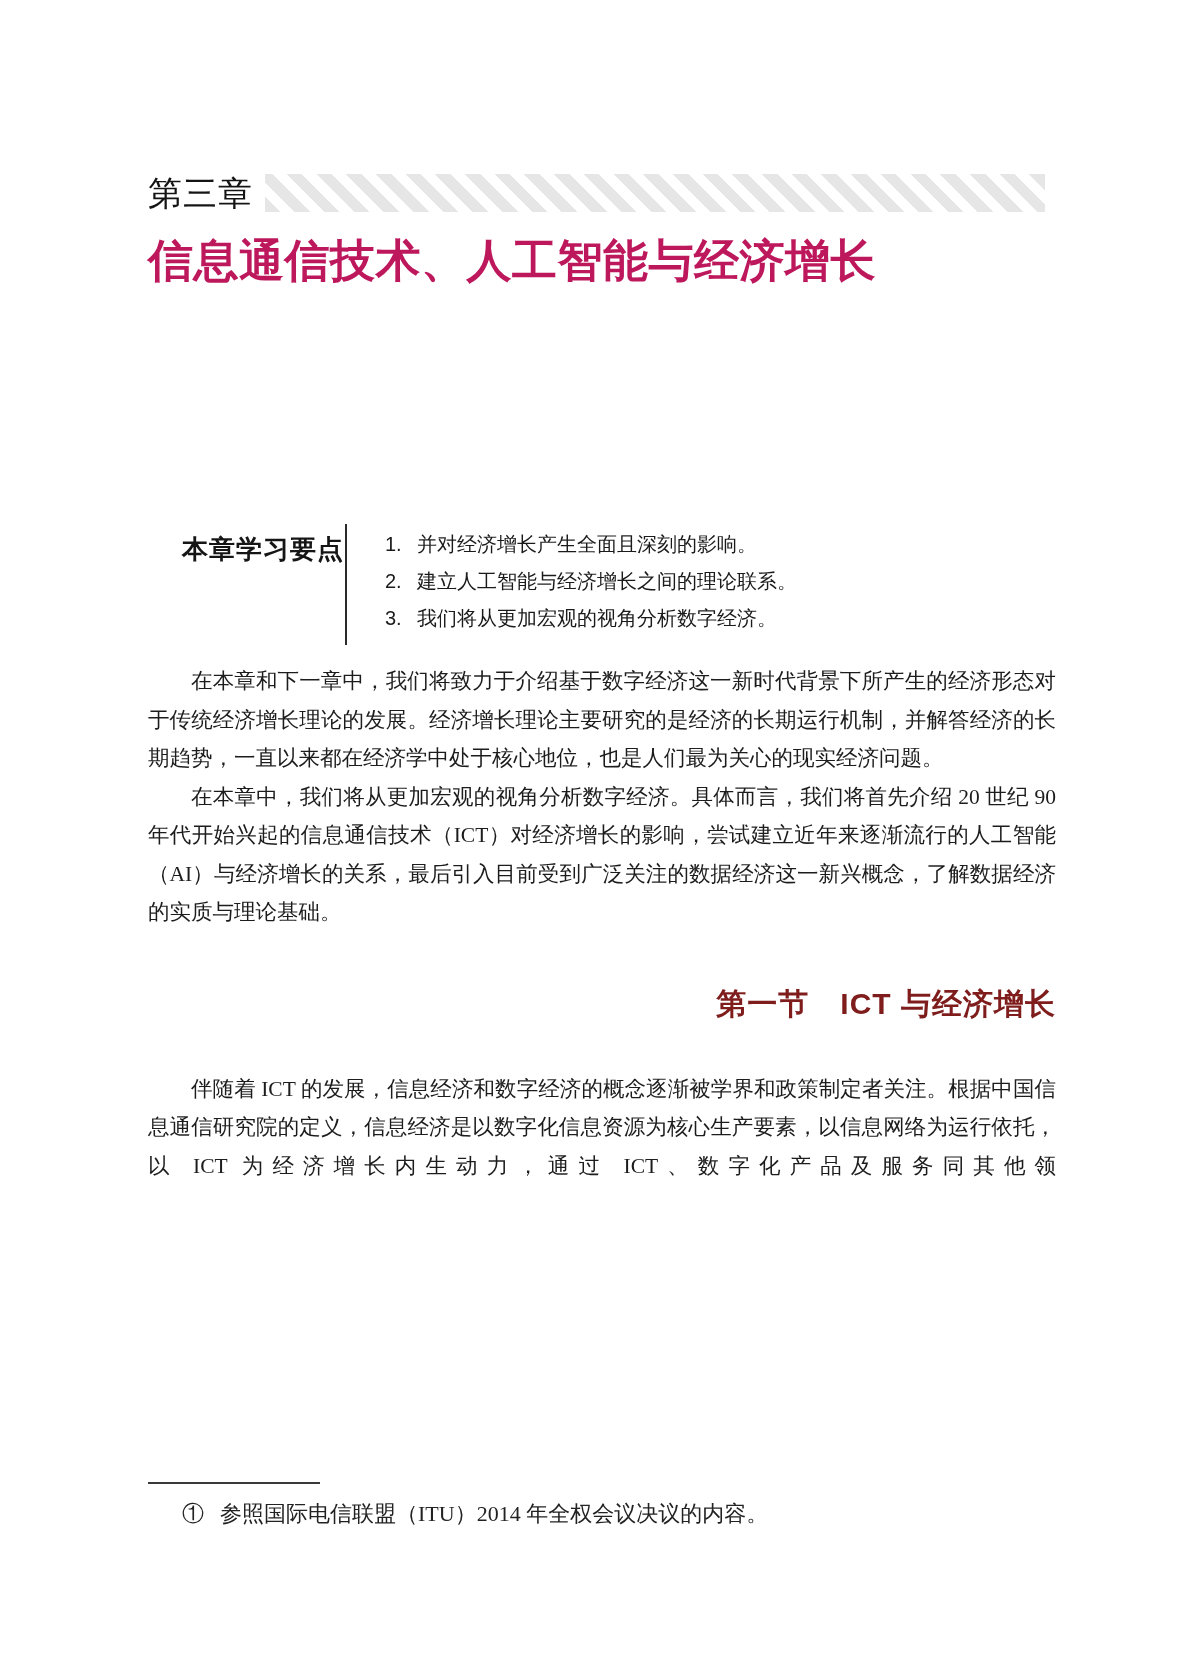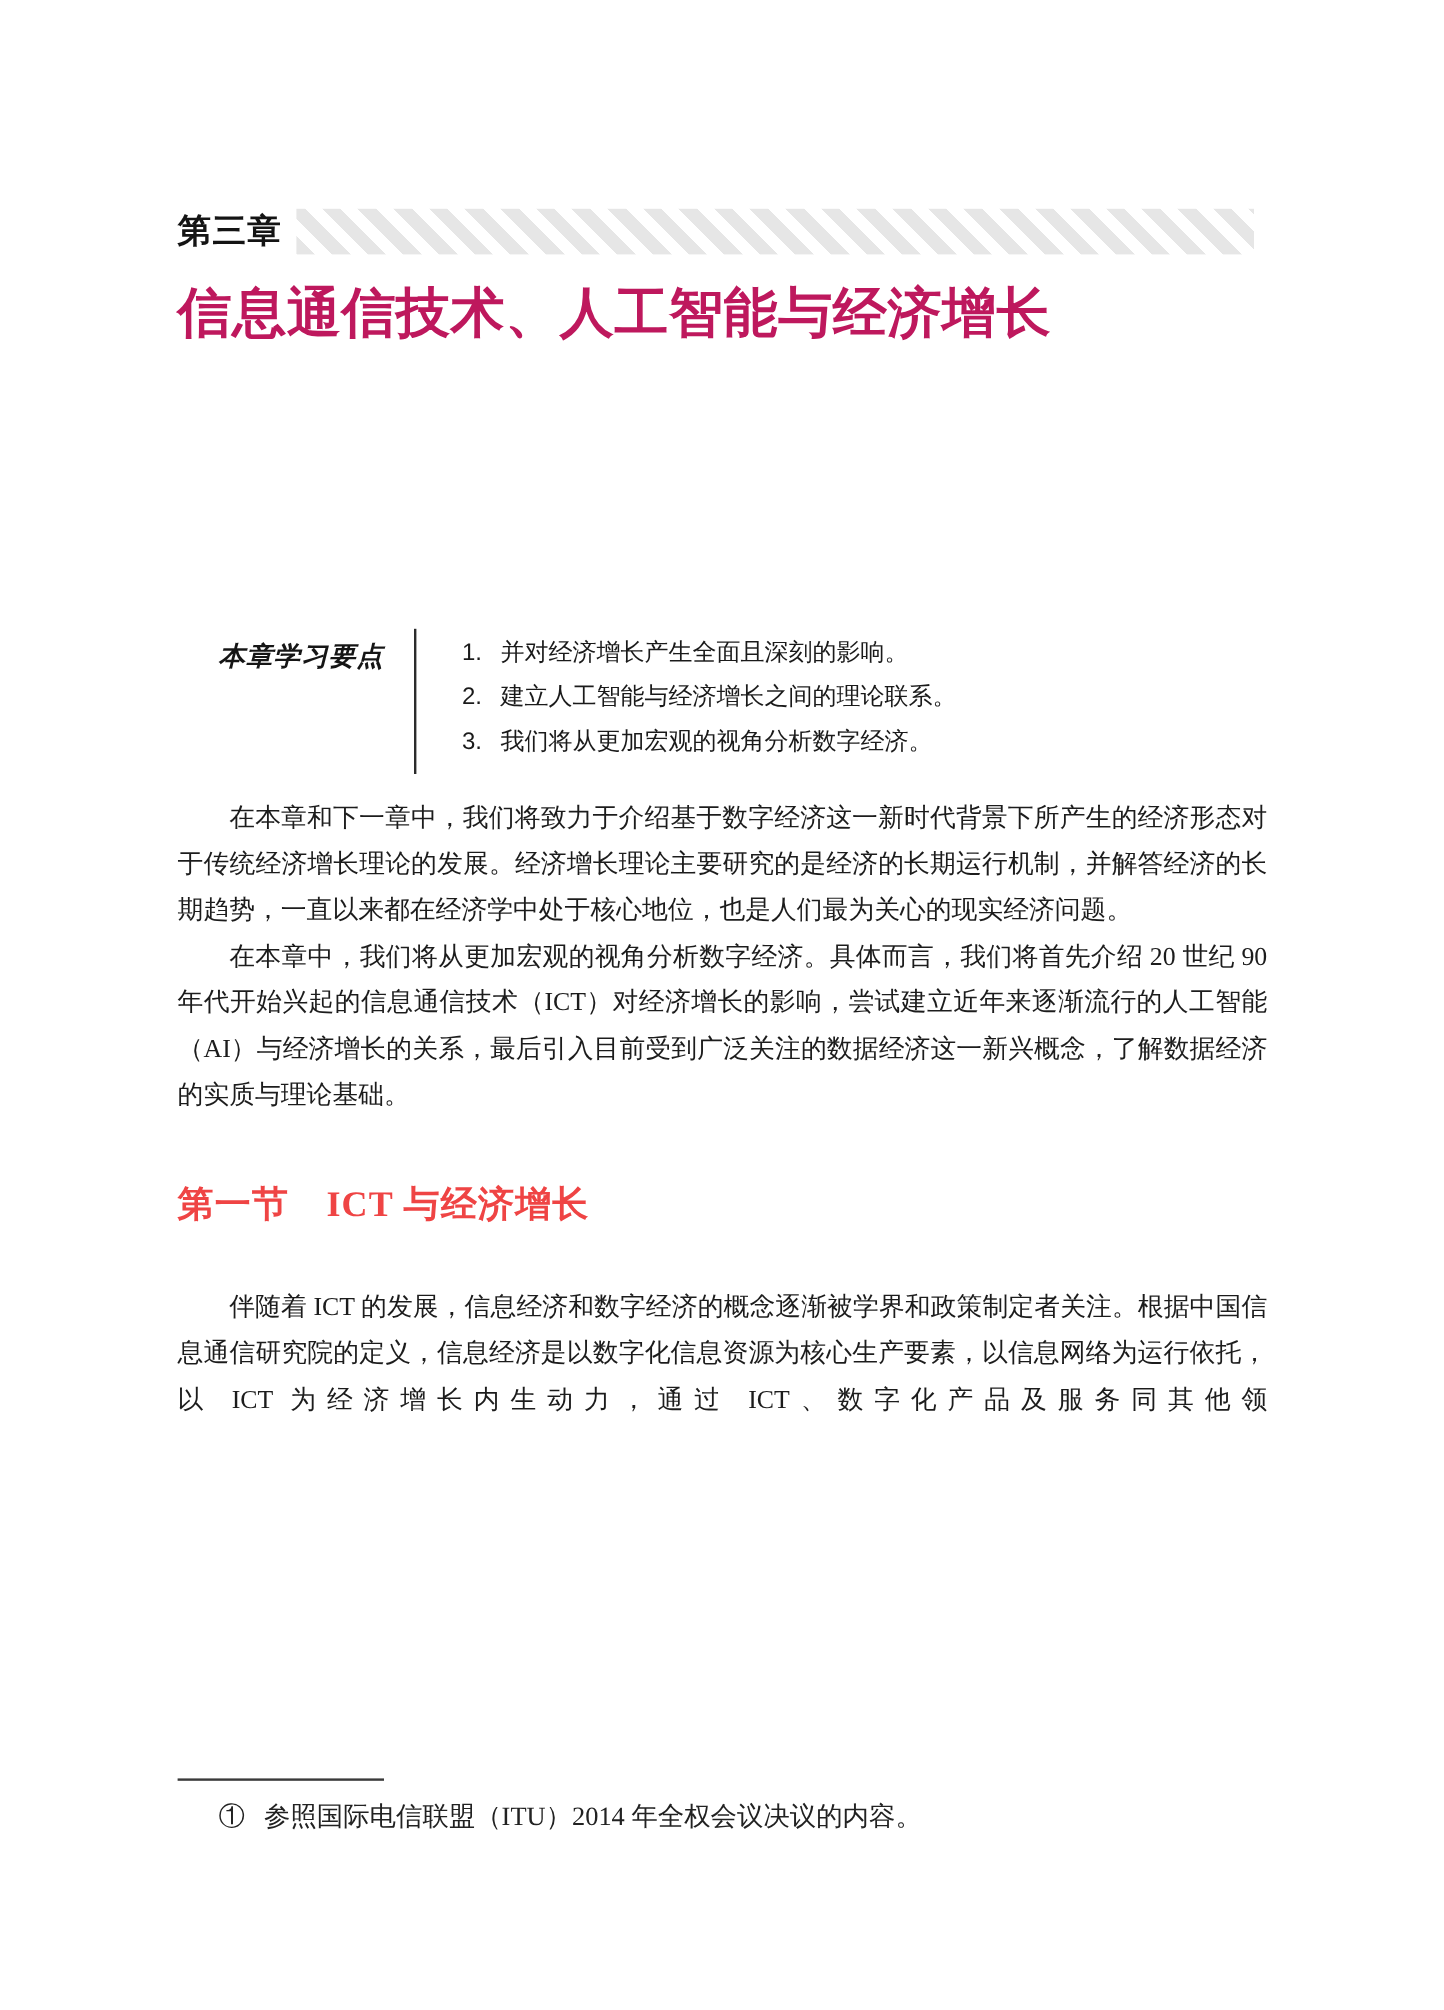--- a/index.html
+++ b/index.html
@@ -12,21 +12,21 @@
   }
   .page { position: absolute; inset: 0; background: #fff; }
 
   
   .chapter-banner {
     position: absolute; left: 148px; top: 174px; width: 897px; height: 38px;
     display: flex; align-items: center; gap: 12px;
   }
   .chapter-label {
     font-family: "Liberation Sans", "DejaVu Sans", sans-serif;
-    font-weight: bold; font-size: 28px; line-height: 38px;
+    font-weight: normal; font-size: 34px; line-height: 38px;
     color: #141414; letter-spacing: 1px; white-space: nowrap;
   }
   .banner-stripes {
     flex: 1; height: 38px;
     background: repeating-linear-gradient(45deg,
       var(--stripe, #e6e6e6) 0px, var(--stripe, #e6e6e6) 11px,
       #ffffff 11px, #ffffff 21px);
   }
 
   
@@ -38,22 +38,22 @@
   }
 
   
   .learning-box {
     position: absolute; left: 148px; top: 524px; width: 908px;
     display: flex; align-items: stretch; min-height: 114px;
   }
   .learning-label-col {
     width: 197px; box-sizing: border-box; padding: 8px 0 0 34px;
     font-family: "Liberation Sans", "DejaVu Sans", sans-serif;
-    font-weight: bold; font-size: 22px; color: #151515;
-    letter-spacing: 1px; white-space: nowrap; font-style: italic;
+    font-weight: bold; font-size: 26px; color: #151515;
+    letter-spacing: 1px; white-space: nowrap;
   }
   .learning-divider { width: 0; border-left: 2px solid #2b2b2b; }
   .learning-list {
     flex: 1; box-sizing: border-box; padding: 2px 0 8px 38px;
     font-family: "Liberation Sans", "DejaVu Sans", sans-serif;
     font-size: 20px; color: #1a1a1a;
   }
   .learning-item { display: flex; line-height: 37px; }
   .learning-item .num { width: 32px; flex: none; }
 
@@ -61,24 +61,24 @@
   .content {
     position: absolute; left: 148px; top: 662px; width: 908px;
     font-size: 21.5px; line-height: 38.5px;
     text-align: justify;
   }
   .content p { margin: 0; text-indent: 2em; }
   .content p.cut { text-align-last: justify; }
   sup.fnref { font-size: 0.72em; vertical-align: super; line-height: 0; }
 
   .section-heading {
-    font-family: Liberation Serif, serif;
+    font-family: Liberation Sans, sans-serif;
     font-weight: bold; font-size: 30px; line-height: 44px;
-    text-align: left; text-indent: 0 !important;
-    letter-spacing: 1px; color: #ef4444;
+    text-align: right; text-indent: 0 !important;
+    letter-spacing: 1px; color: #7f1d1d;
     margin: 50px 0 44px 0;
   }
   .content h2 { margin: 50px 0 44px 0; }
 
   
   .footnote-block { position: absolute; left: 148px; top: 1482px; width: 908px; }
   .footnote-rule { width: 172px; border-top: 2px solid #3a3a3a; }
   .footnote-line {
     margin-top: 16px; padding-left: 34px;
     font-size: 22px; line-height: 28px; color: #222;

